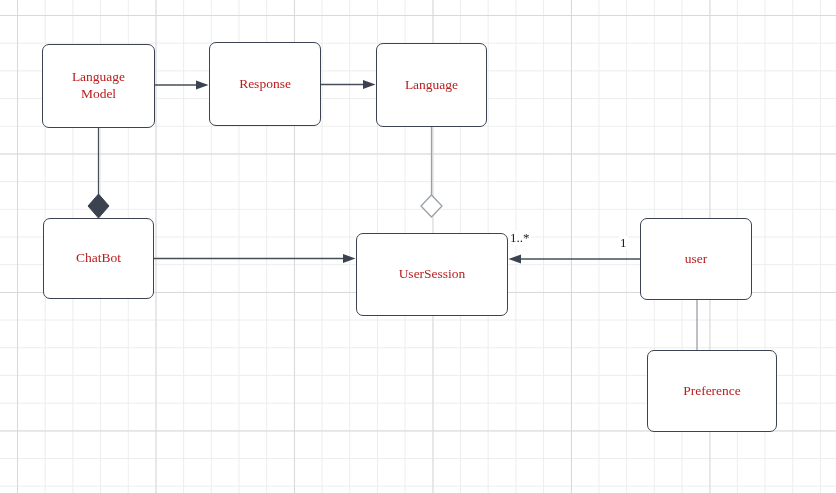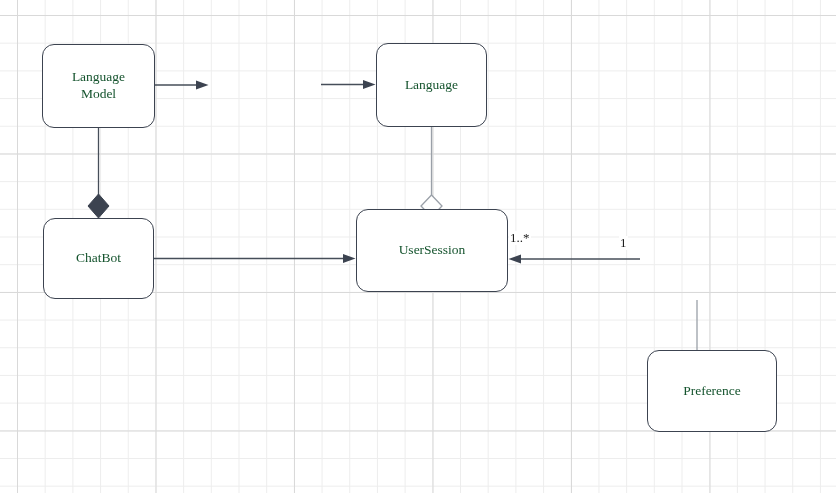--- a/index.html
+++ b/index.html
@@ -25,26 +25,26 @@
     position: absolute;
     left: 0; top: 0;
     width: 836px; height: 493px;
     pointer-events: none;
   }
   .node {
     position: absolute;
     box-sizing: border-box;
     background: #ffffff;
     border: 1.6px solid #3c4350;
-    border-radius: 12px;
+    border-radius: 7px;
     display: flex;
     align-items: center;
     justify-content: center;
     text-align: center;
-    color: #14532d;
+    color: #b91c1c;
     font-size: 13.5px;
     line-height: 1.25;
     cursor: default;
   }
   .node .label { display: inline-block; }
   .node .label.narrow { max-width: 74px; }
   .edge-label {
     position: absolute;
     background: #ffffff;
     color: #1c1c1c;
@@ -93,33 +93,39 @@
 
     <g>
       <line x1="697" y1="300" x2="697" y2="350" stroke="#9aa0a8" stroke-width="1.3"></line>
     </g>
   </svg>
 
   <div class="node" style="left:42px; top:44px; width:113px; height:84px;">
     <span class="label narrow">Language Model</span>
   </div>
 
+  <div class="node" style="left:209px; top:42px; width:112px; height:84px;">
+    <span class="label">Response</span>
+  </div>
 
   <div class="node" style="left:376px; top:43px; width:111px; height:84px;">
     <span class="label">Language</span>
   </div>
 
   <div class="node" style="left:43px; top:218px; width:111px; height:81px;">
     <span class="label">ChatBot</span>
   </div>
 
-  <div class="node" style="left:356px; top:209px; width:152px; height:83px;">
+  <div class="node" style="left:356px; top:233px; width:152px; height:83px;">
     <span class="label">UserSession</span>
   </div>
 
+  <div class="node" style="left:640px; top:218px; width:112px; height:82px;">
+    <span class="label">user</span>
+  </div>
 
   <div class="node" style="left:647px; top:350px; width:130px; height:82px;">
     <span class="label">Preference</span>
   </div>
 
   <div class="edge-label" style="left:509px; top:231px;">1..*</div>
 
   <div class="edge-label" style="left:619px; top:236px;">1</div>
 
 </div>

